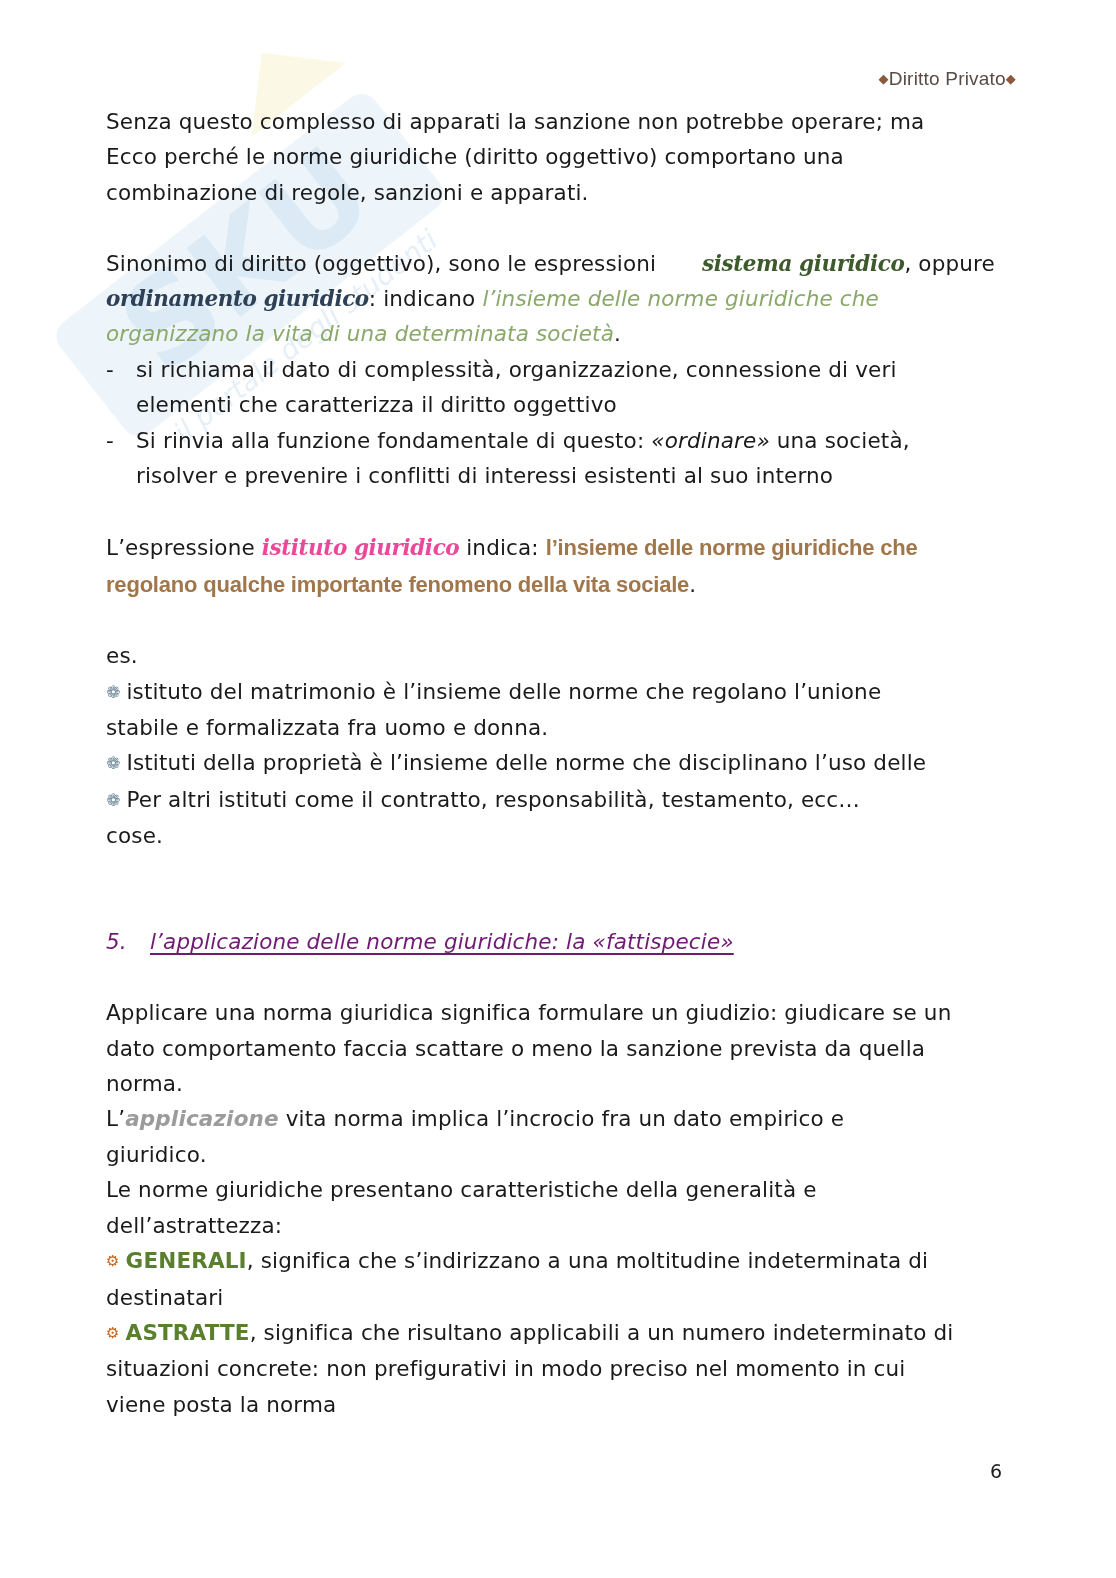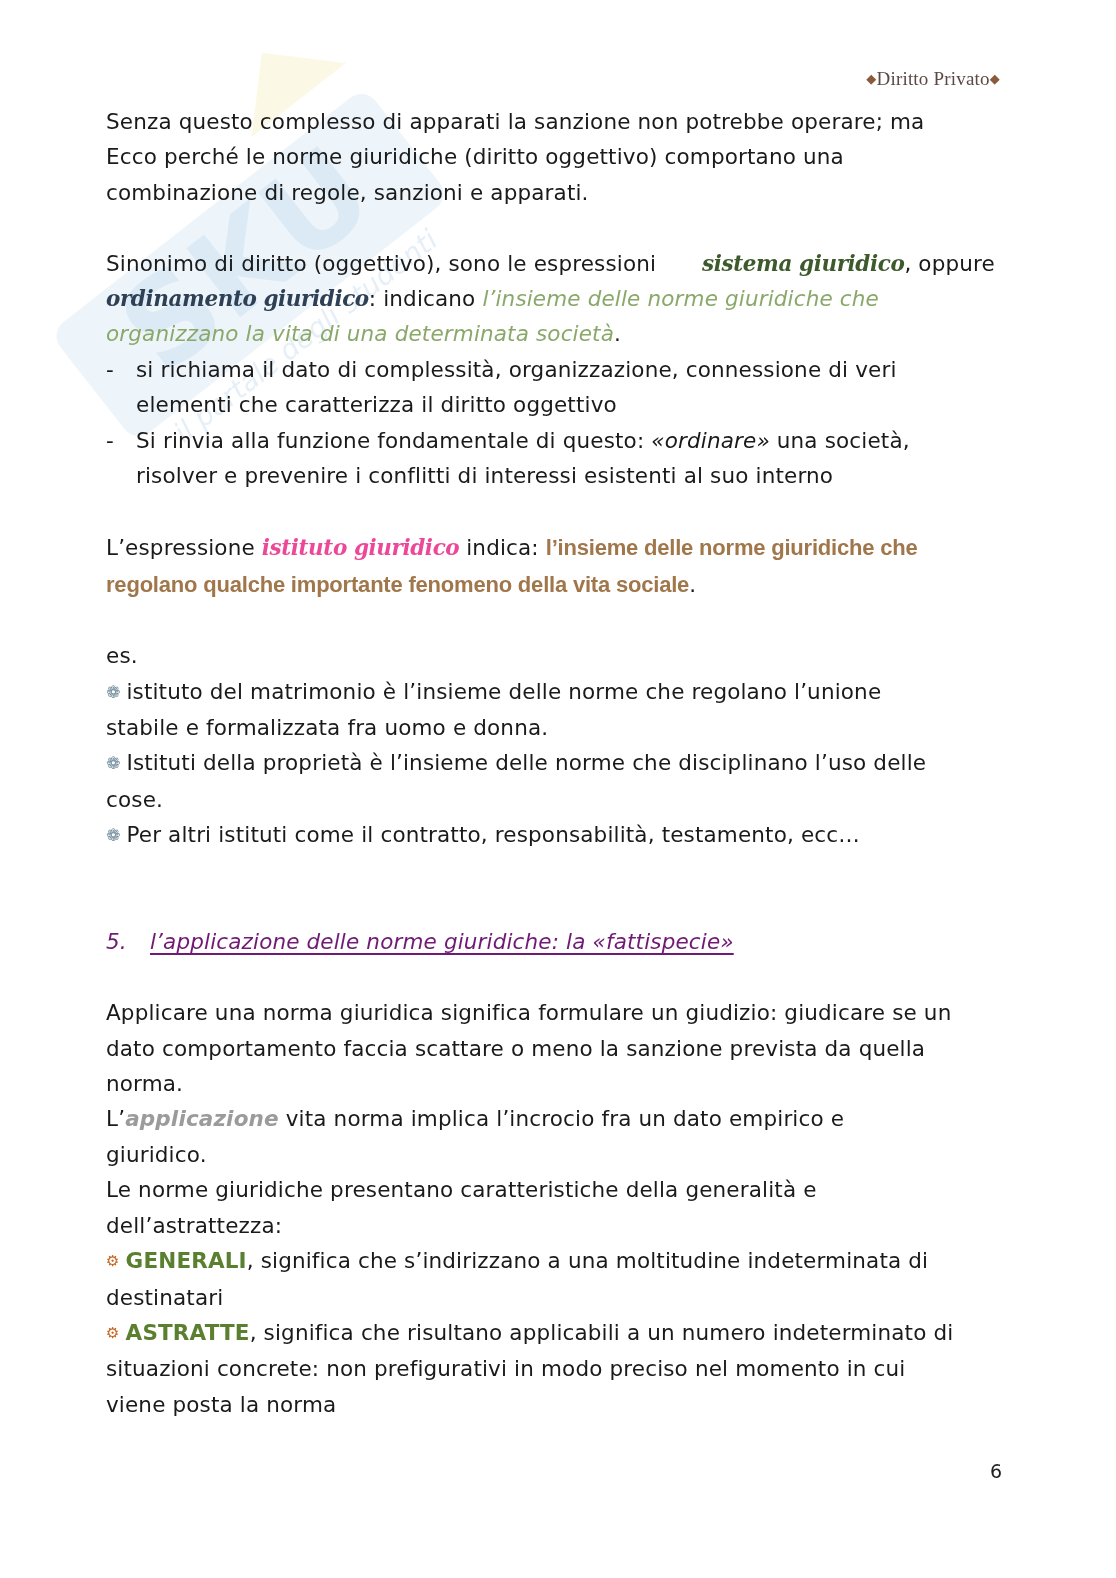--- a/index.html
+++ b/index.html
@@ -4,22 +4,22 @@
 <style>
   html, body { margin: 0; padding: 0; }
   body {
     width: 1116px; height: 1578px; background: #ffffff; position: relative; overflow: hidden;
     font-family: "DejaVu Sans", sans-serif; color: #1a1a1a;
   }
   .watermark {
     position: absolute; left: 30px; top: 45px; width: 440px; height: 440px; pointer-events: none;
   }
   .header {
-    position: absolute; right: 116px; top: 68px; font-size: 19px; color: #5a4a44;
-    font-family: Liberation Serif, serif; letter-spacing: 0.2px;
+    position: absolute; right: 100px; top: 68px; font-size: 19px; color: #5a4a44;
+    font-family: Liberation Sans, sans-serif; letter-spacing: 0.2px;
   }
   .header .dia { color: #8b5a3c; font-size: 13px; vertical-align: 2px; }
   .content {
     position: absolute; left: 106px; top: 104px; width: 910px;
     font-size: 21.5px; line-height: 35.4px; letter-spacing: 0.15px;
   }
   .line { display: block; white-space: nowrap; }
   .gap { height: 35.4px; }
   .serif-bi { font-family: "DejaVu Serif", serif; font-weight: bold; font-style: italic; letter-spacing: -0.4px; }
   .c-green-dark { color: #3d5a2c; margin-left: 39px; }
@@ -93,22 +93,22 @@
     </span>
   </div>
 
   <div class="gap"></div>
 
   <div>
     <span class="line">es.</span>
     <span class="line"><span class="flower">❁</span><span>istituto del matrimonio è l’insieme delle norme che regolano l’unione</span></span>
     <span class="line">stabile e formalizzata fra uomo e donna.</span>
     <span class="line"><span class="flower">❁</span><span>Istituti della proprietà è l’insieme delle norme che disciplinano l’uso delle</span></span>
+    <span class="line"><span class="flower">❁</span><span>Per altri istituti come il contratto, responsabilità, testamento, ecc…</span></span>
     <span class="line">cose.</span>
-    <span class="line"><span class="flower">❁</span><span>Per altri istituti come il contratto, responsabilità, testamento, ecc…</span></span>
   </div>
 
   <div class="gap"></div>
   <div class="gap"></div>
 
   <div class="line section-title">
     <span class="num">5.</span><span class="title-text">l’applicazione delle norme giuridiche: la «fattispecie»</span>
   </div>
 
   <div class="gap"></div>

